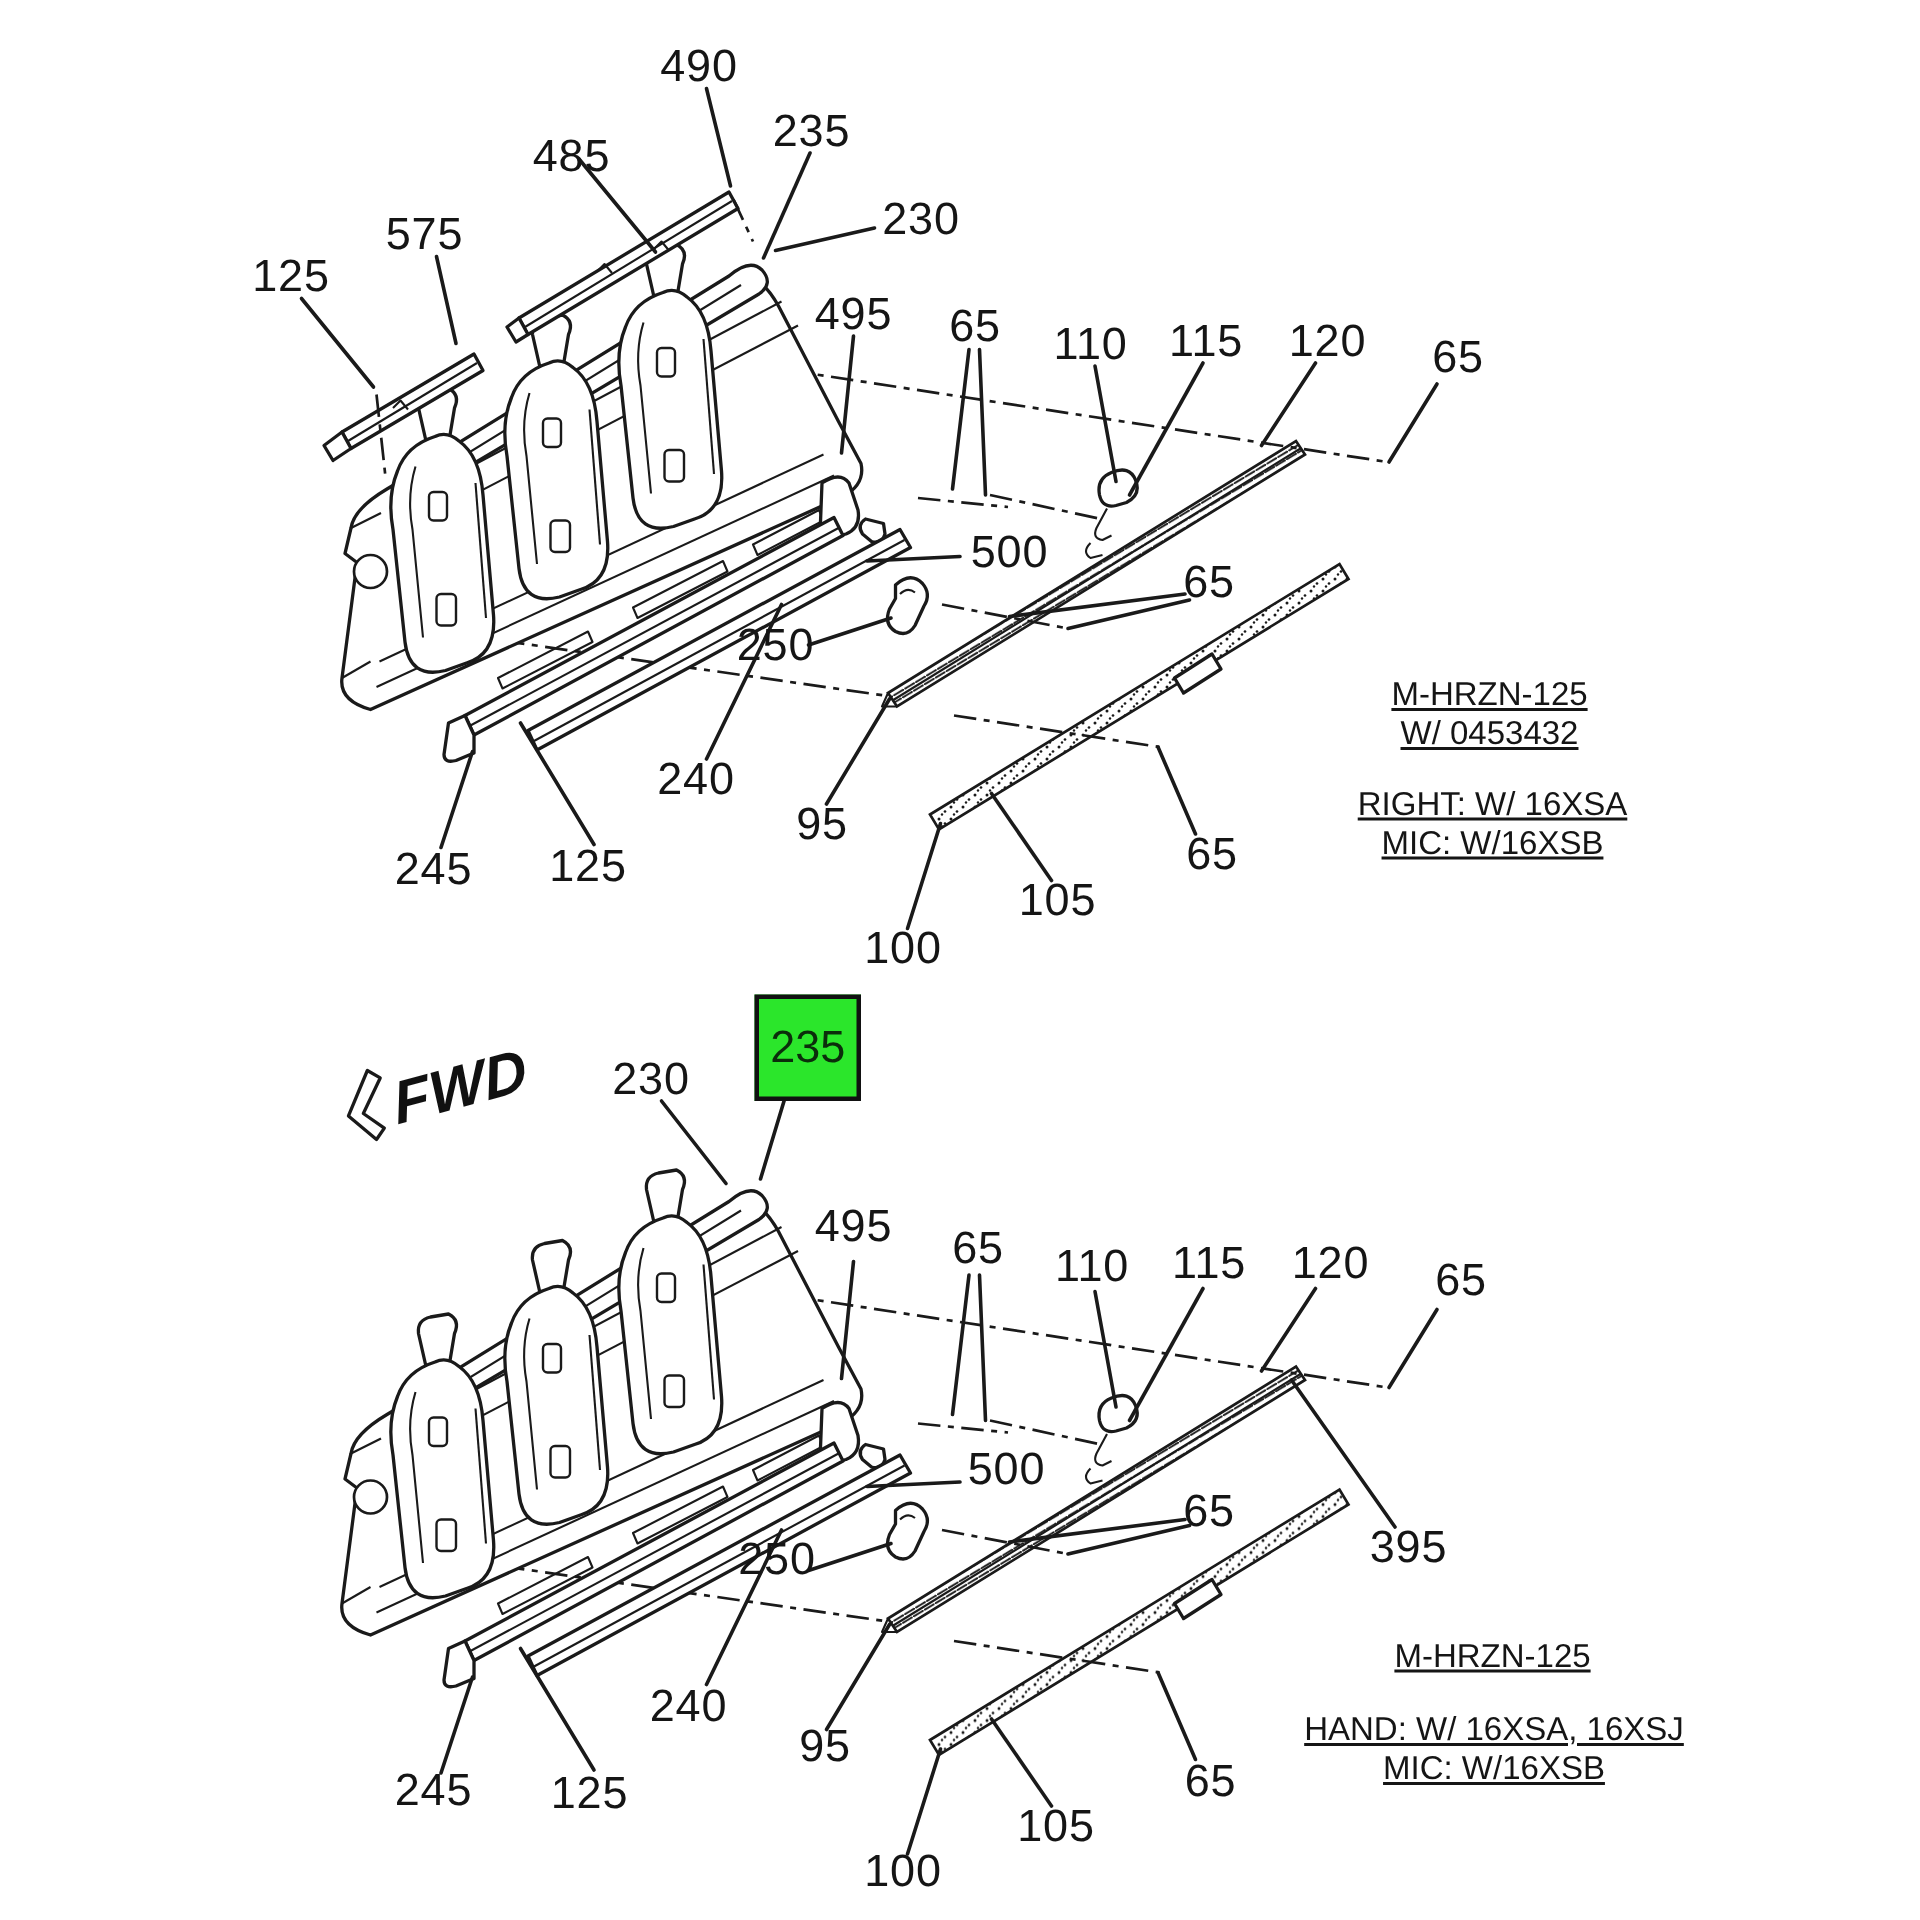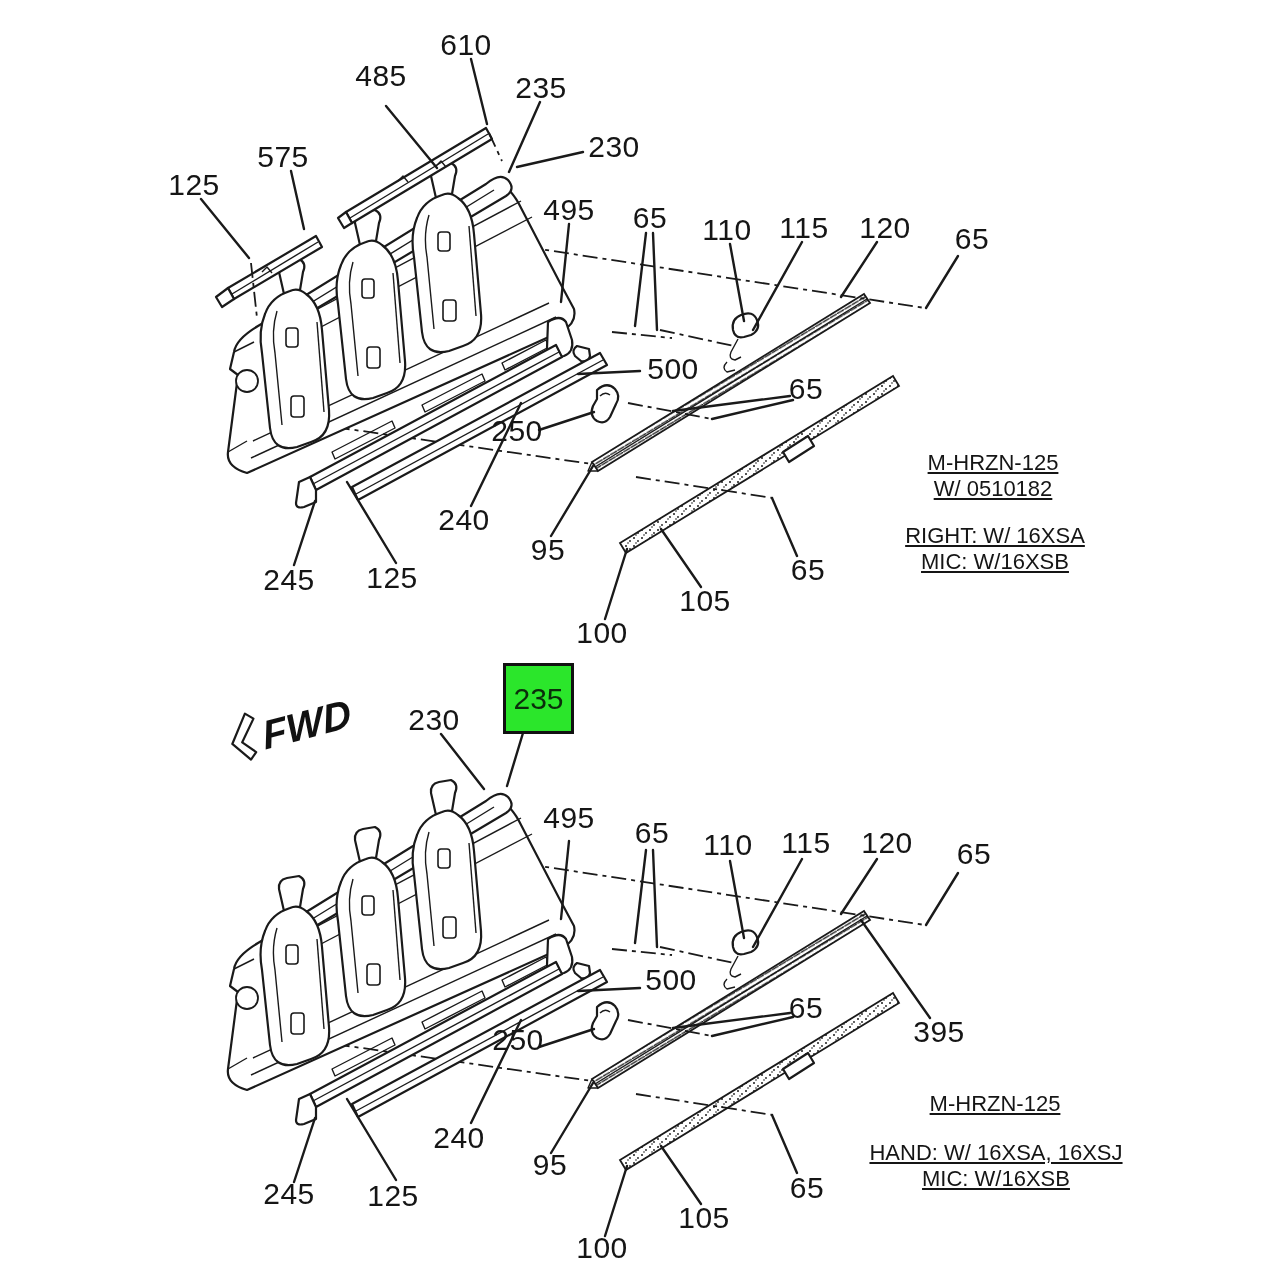--- a/index.html
+++ b/index.html
@@ -154,22 +154,22 @@
       <path class="ld" d="M 523 733 L 507 786"></path>
       <path class="ld" d="M 930 1018 L 861 920"></path>
 
       <g transform="translate(234,758) rotate(-15)">
         <path class="part" d="M 22 -40 L 2 -14 L 16 6 L 23 0 L 12 -13 L 29 -33 Z"></path>
         <text class="fwd-text" x="32" y="0" transform="skewX(-6)">FWD</text>
       </g>
     </g>
   </svg>
 
-  <div class="callout" style="left:466px;top:45px">610</div>
-  <div class="callout" style="left:381px;top:76px">485</div>
+  <div class="callout" style="left:466px;top:45px">490</div>
+  <div class="callout" style="left:381px;top:105px">485</div>
   <div class="callout" style="left:541px;top:88px">235</div>
   <div class="callout" style="left:283px;top:157px">575</div>
   <div class="callout" style="left:194px;top:185px">125</div>
   <div class="callout" style="left:614px;top:147px">230</div>
   <div class="callout" style="left:569px;top:210px">495</div>
   <div class="callout" style="left:650px;top:218px">65</div>
   <div class="callout" style="left:727px;top:230px">110</div>
   <div class="callout" style="left:804px;top:228px">115</div>
   <div class="callout" style="left:885px;top:228px">120</div>
   <div class="callout" style="left:972px;top:239px">65</div>
@@ -179,21 +179,21 @@
   <div class="callout" style="left:464px;top:520px">240</div>
   <div class="callout" style="left:548px;top:550px">95</div>
   <div class="callout" style="left:289px;top:580px">245</div>
   <div class="callout" style="left:392px;top:578px">125</div>
   <div class="callout" style="left:705px;top:601px">105</div>
   <div class="callout" style="left:808px;top:570px">65</div>
   <div class="callout" style="left:602px;top:633px">100</div>
 
   <div class="note-block" style="left:993px;top:476px">
     <span class="note-line">M-HRZN-125</span>
-    <span class="note-line">W/ 0510182</span>
+    <span class="note-line">W/ 0453432</span>
   </div>
   <div class="note-block" style="left:995px;top:549px">
     <span class="note-line">RIGHT: W/ 16XSA</span>
     <span class="note-line">MIC: W/16XSB</span>
   </div>
 
   <div class="callout" style="left:434px;top:720px">230</div>
   <div id="green-box" style="background:#2be62b">
     <span>235</span>
   </div>

